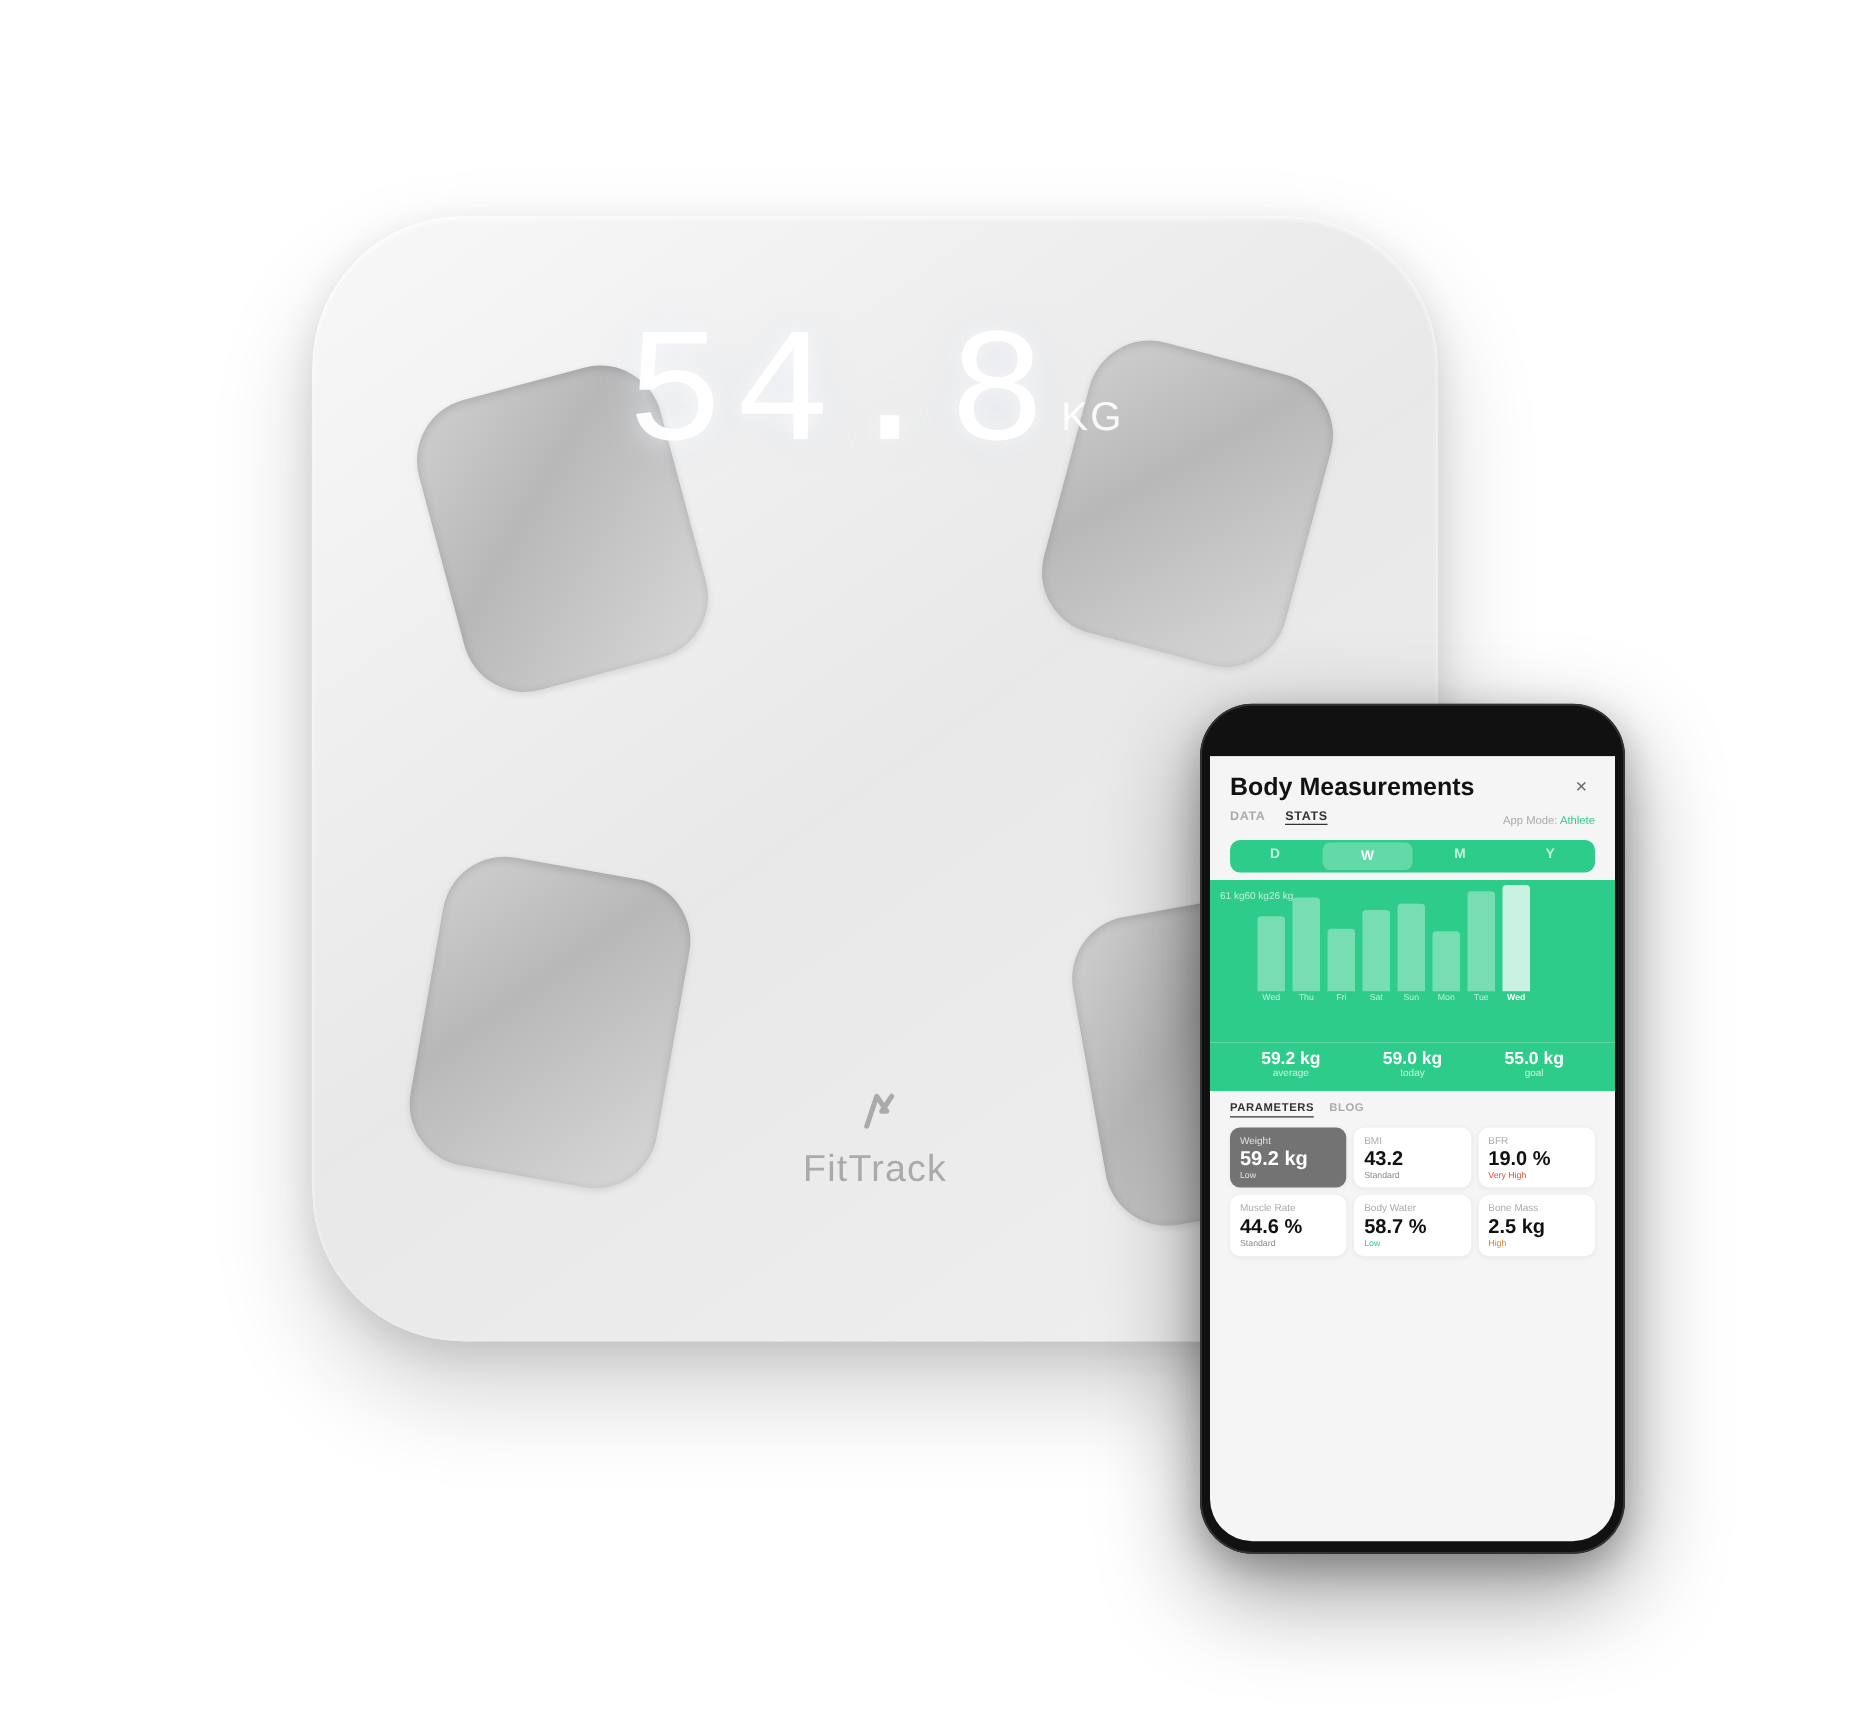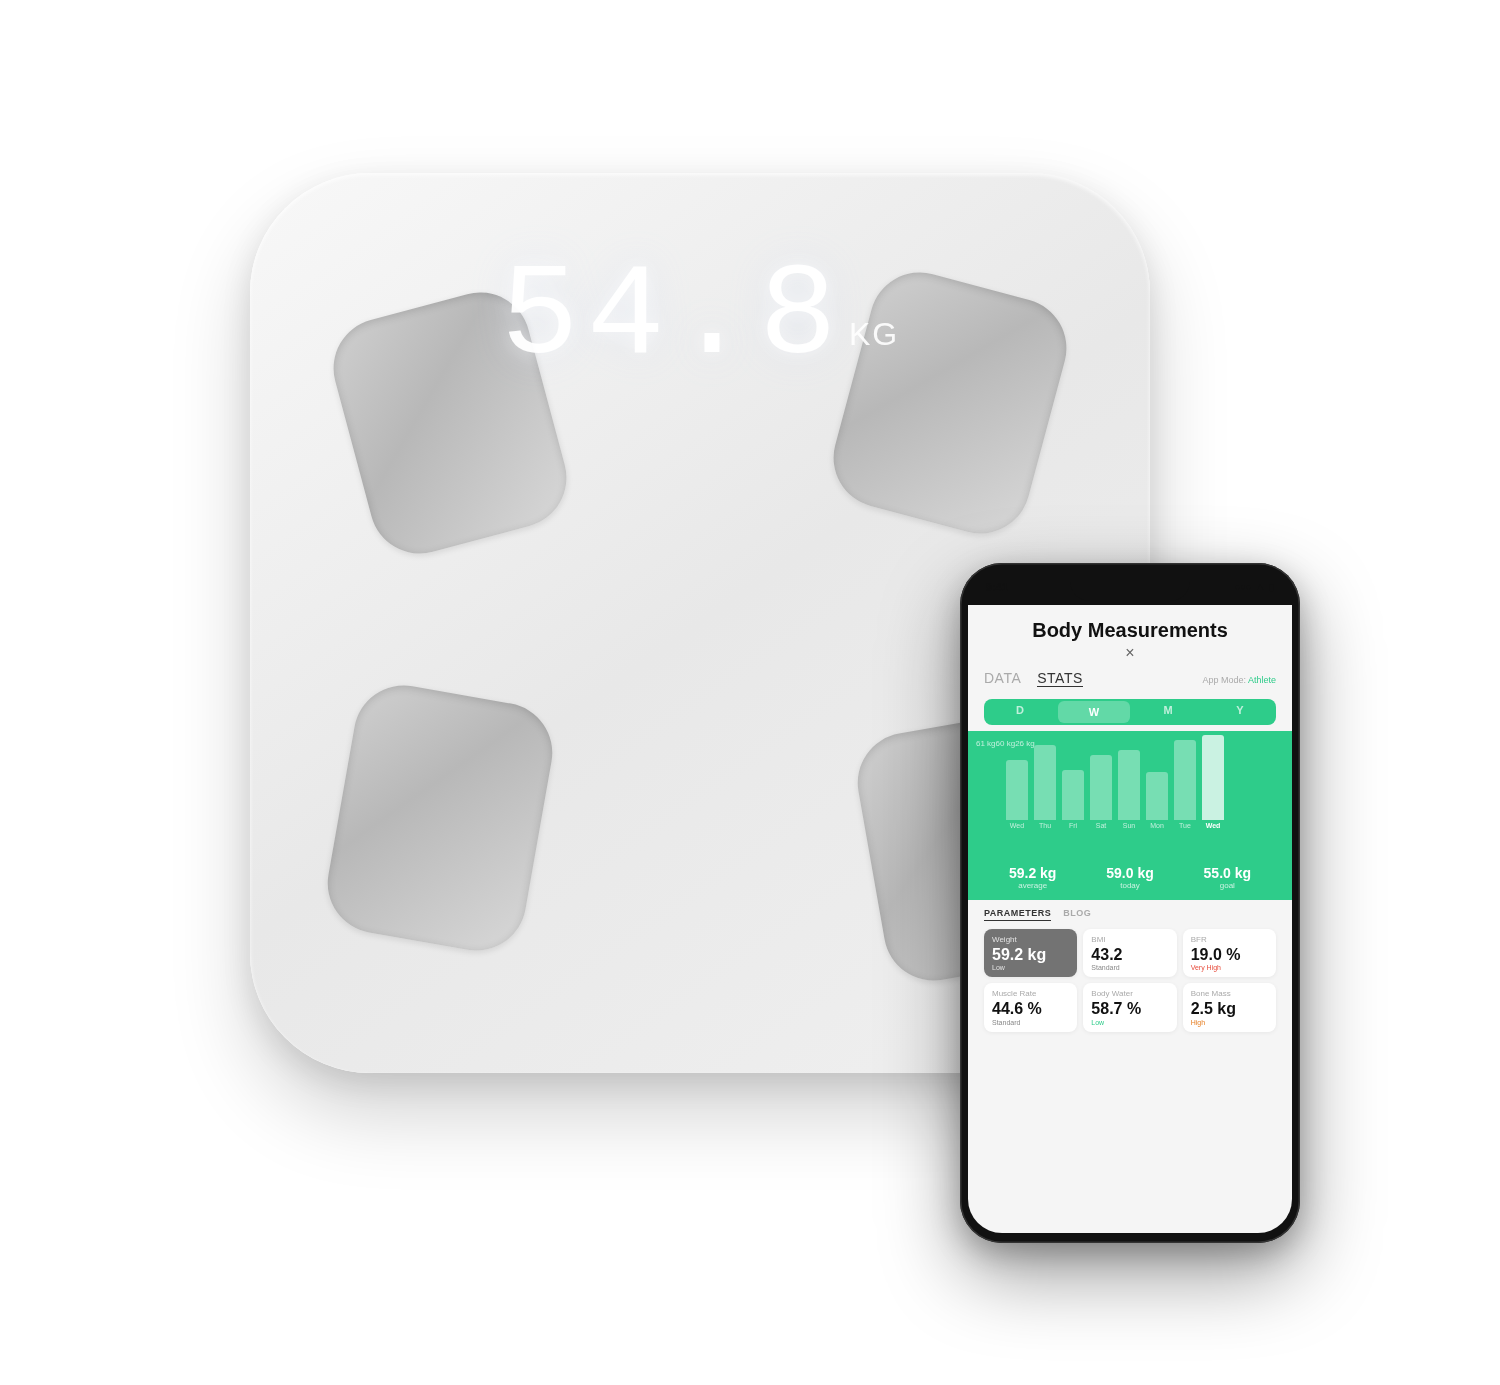--- a/index.html
+++ b/index.html
@@ -172,42 +172,41 @@
     
     .app-header {
       padding: 14px 16px 8px;
       background: #f5f5f5;
     }
     .app-header-top {
       display: flex;
       justify-content: space-between;
       align-items: center;
       margin-bottom: 6px;
-      flex-direction: column;
     }
     .app-title {
       font-size: 20px;
       font-weight: 700;
       color: #111;
     }
     .close-btn {
       width: 22px; height: 22px;
       display: flex; align-items: center; justify-content: center;
       color: #666;
       font-size: 16px;
       cursor: pointer;
     }
     .app-tabs-row {
       display: flex;
       gap: 16px;
       margin-bottom: 4px;
     }
     .app-tab {
-      font-size: 14px;
-      font-weight: 400;
+      font-size: 10px;
+      font-weight: 700;
       color: #aaa;
       letter-spacing: 0.5px;
       cursor: pointer;
     }
     .app-tab.active { color: #333; border-bottom: 1.5px solid #333; }
     .app-mode {
       font-size: 9px;
       color: #aaa;
       margin-left: auto;
     }
@@ -389,20 +388,26 @@
 
     <div class="pad pad-tl"></div>
     <div class="pad pad-tr"></div>
     <div class="pad pad-bl"></div>
     <div class="pad pad-br"></div>
 
     <div class="scale-display">
       <span class="scale-weight">54.8</span><span class="scale-unit">KG</span>
     </div>
 
+    <div class="fittrack-logo">
+      <svg class="fittrack-icon" viewBox="0 0 50 50" fill="none">
+        <path d="M18 38 L26 14 L34 26 L30 26 L38 14" stroke="#aaaaaa" stroke-width="4" stroke-linecap="round" stroke-linejoin="round" fill="none"></path>
+      </svg>
+      <span class="fittrack-name">FitTrack</span>
+    </div>
   </div>
 
   <div class="phone">
     <div class="phone-notch"></div>
 
     <div class="phone-status-bar">
       <span class="status-time">9:41</span>
       <div class="status-icons">
         <span style="font-size:9px;color:#111;">●●●</span>
         <span style="font-size:10px;color:#111;">▲</span>

